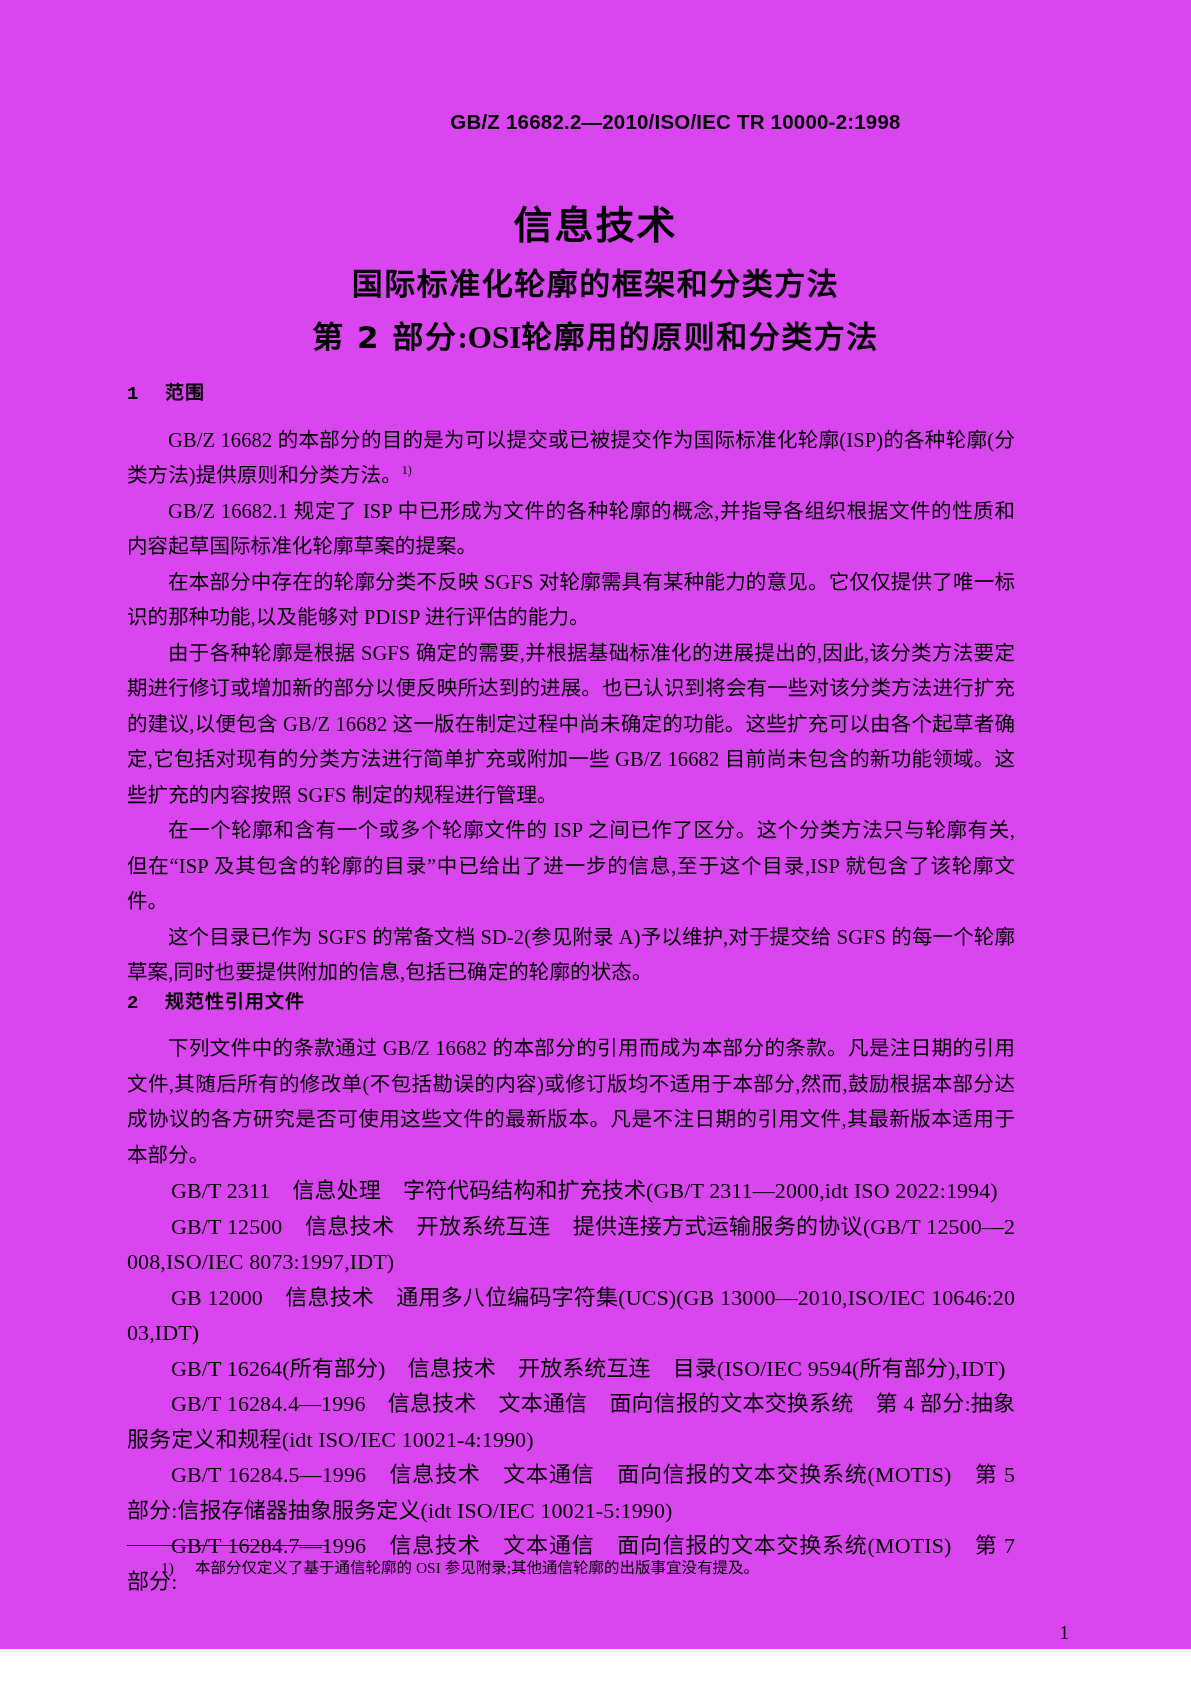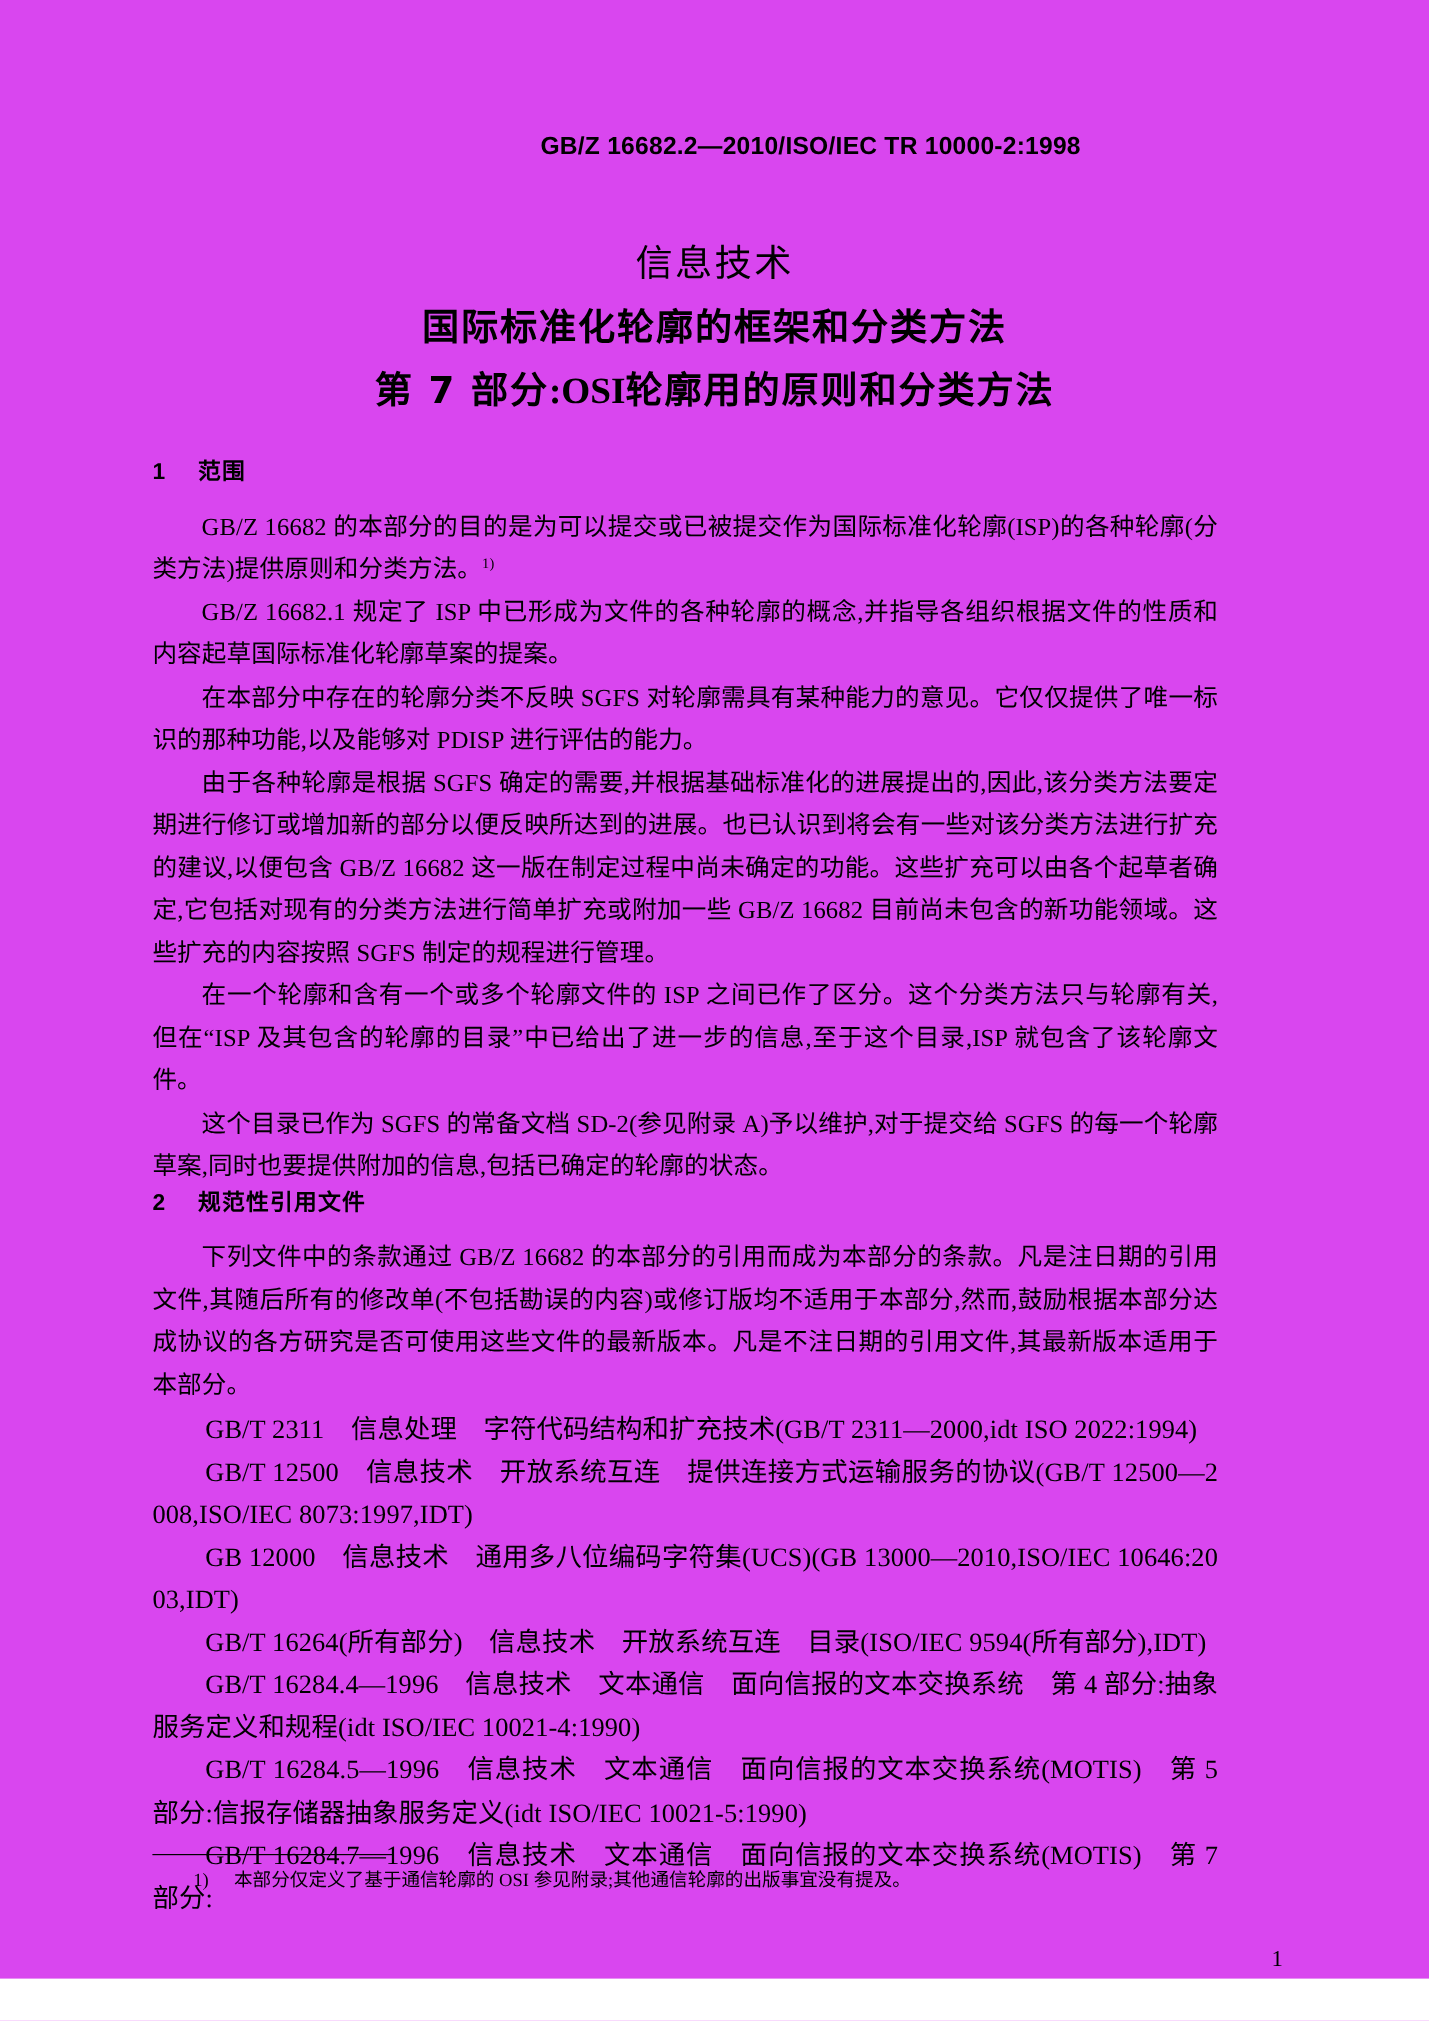--- a/index.html
+++ b/index.html
@@ -43,22 +43,22 @@
   
   .title-block {
     position: absolute;
     top: 198px;
     left: 0;
     right: 0;
     text-align: center;
     font-family: "DejaVu Sans", "Liberation Sans", sans-serif;
   }
   .title-line1 {
-    font-size: 31px;
-    font-weight: 400;
+    font-size: 39px;
+    font-weight: 700;
     letter-spacing: 2px;
     line-height: 1.42;
   }
   .title-line2 {
     font-size: 31px;
     font-weight: 600;
     letter-spacing: 1.5px;
     line-height: 1.42;
     margin-top: 9px;
   }
@@ -77,21 +77,21 @@
 
   
   .content {
     position: absolute;
     top: 382px;
     left: 127px;
     width: 888px;
   }
 
   h2.sect {
-    font-family: Liberation Sans, sans-serif;
+    font-family: Liberation Mono, monospace;
     font-size: 19px;
     font-weight: 600;
     margin: 0;
     padding: 0;
     letter-spacing: 1px;
     line-height: 1.3;
   }
   h2.sect .num {
     display: inline-block;
     width: 38px;
@@ -170,21 +170,21 @@
 <div class="page">
 
   <div class="running-header">
     <span class="hdr-inner">GB/Z 16682.2—2010/ISO/IEC TR 10000-2:1998</span>
   </div>
 
   <div class="title-block">
     <div class="title-line1">信息技术</div>
     <div class="title-line2">国际标准化轮廓的框架和分类方法</div>
     <div class="title-line3">
-      <span>第 7 部分</span><span class="latin">:</span><span class="latin">OSI</span><span>轮廓用的原则和分类方法</span>
+      <span>第 2 部分</span><span class="latin">:</span><span class="latin">OSI</span><span>轮廓用的原则和分类方法</span>
     </div>
   </div>
 
   <div class="content">
 
     <h2 class="sect">
       <span class="num">1</span><span>范围</span>
     </h2>
     <div class="sect-gap-after"></div>
 

